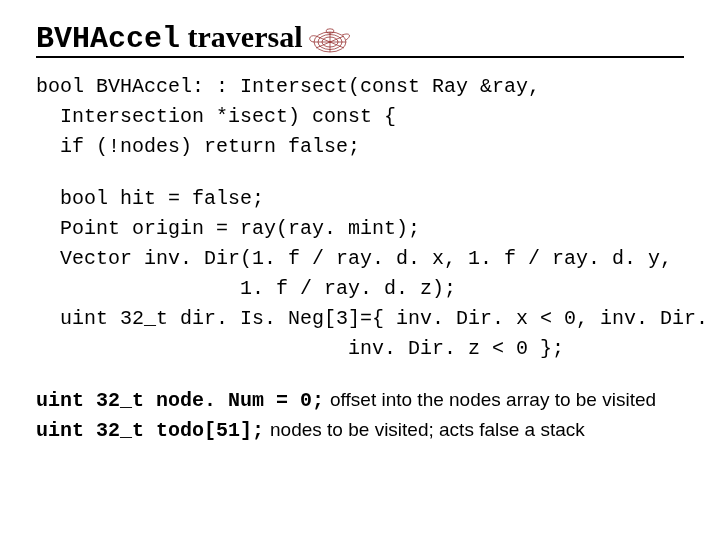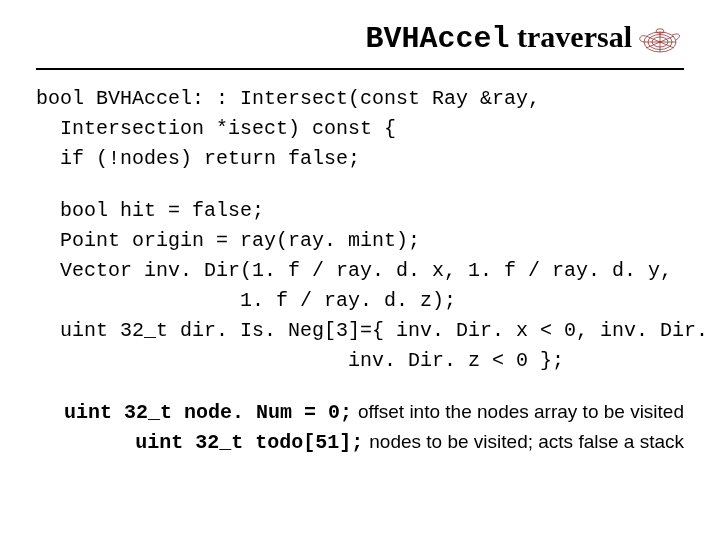--- a/index.html
+++ b/index.html
@@ -15,22 +15,22 @@
   .slide {
     position: relative;
     width: 720px;
     height: 540px;
     box-sizing: border-box;
     padding: 20px 36px 0 36px;
   }
   .title-row {
     display: flex;
     align-items: center;
-    justify-content: flex-end;
-    padding-bottom: 12px;
+    justify-content: flex-start;
+    padding-bottom: 0;
   }
   .title {
     font-size: 30px;
     font-weight: bold;
     line-height: 1.1;
   }
   .title .mono {
     font-family: "Courier New", Courier, monospace;
     font-weight: bold;
   }
@@ -49,21 +49,20 @@
     line-height: 1.5;
     font-weight: normal;
     white-space: pre;
     margin-bottom: 22px;
   }
   .anno-block {
     font-family: "Courier New", Courier, monospace;
     font-size: 20px;
     line-height: 1.5;
     font-weight: bold;
-    text-align: right;
   }
   .anno-line {
     white-space: nowrap;
   }
   .anno {
     font-family: Arial, Helvetica, sans-serif;
     font-weight: normal;
     font-size: 19px;
     margin-left: 6px;
   }

